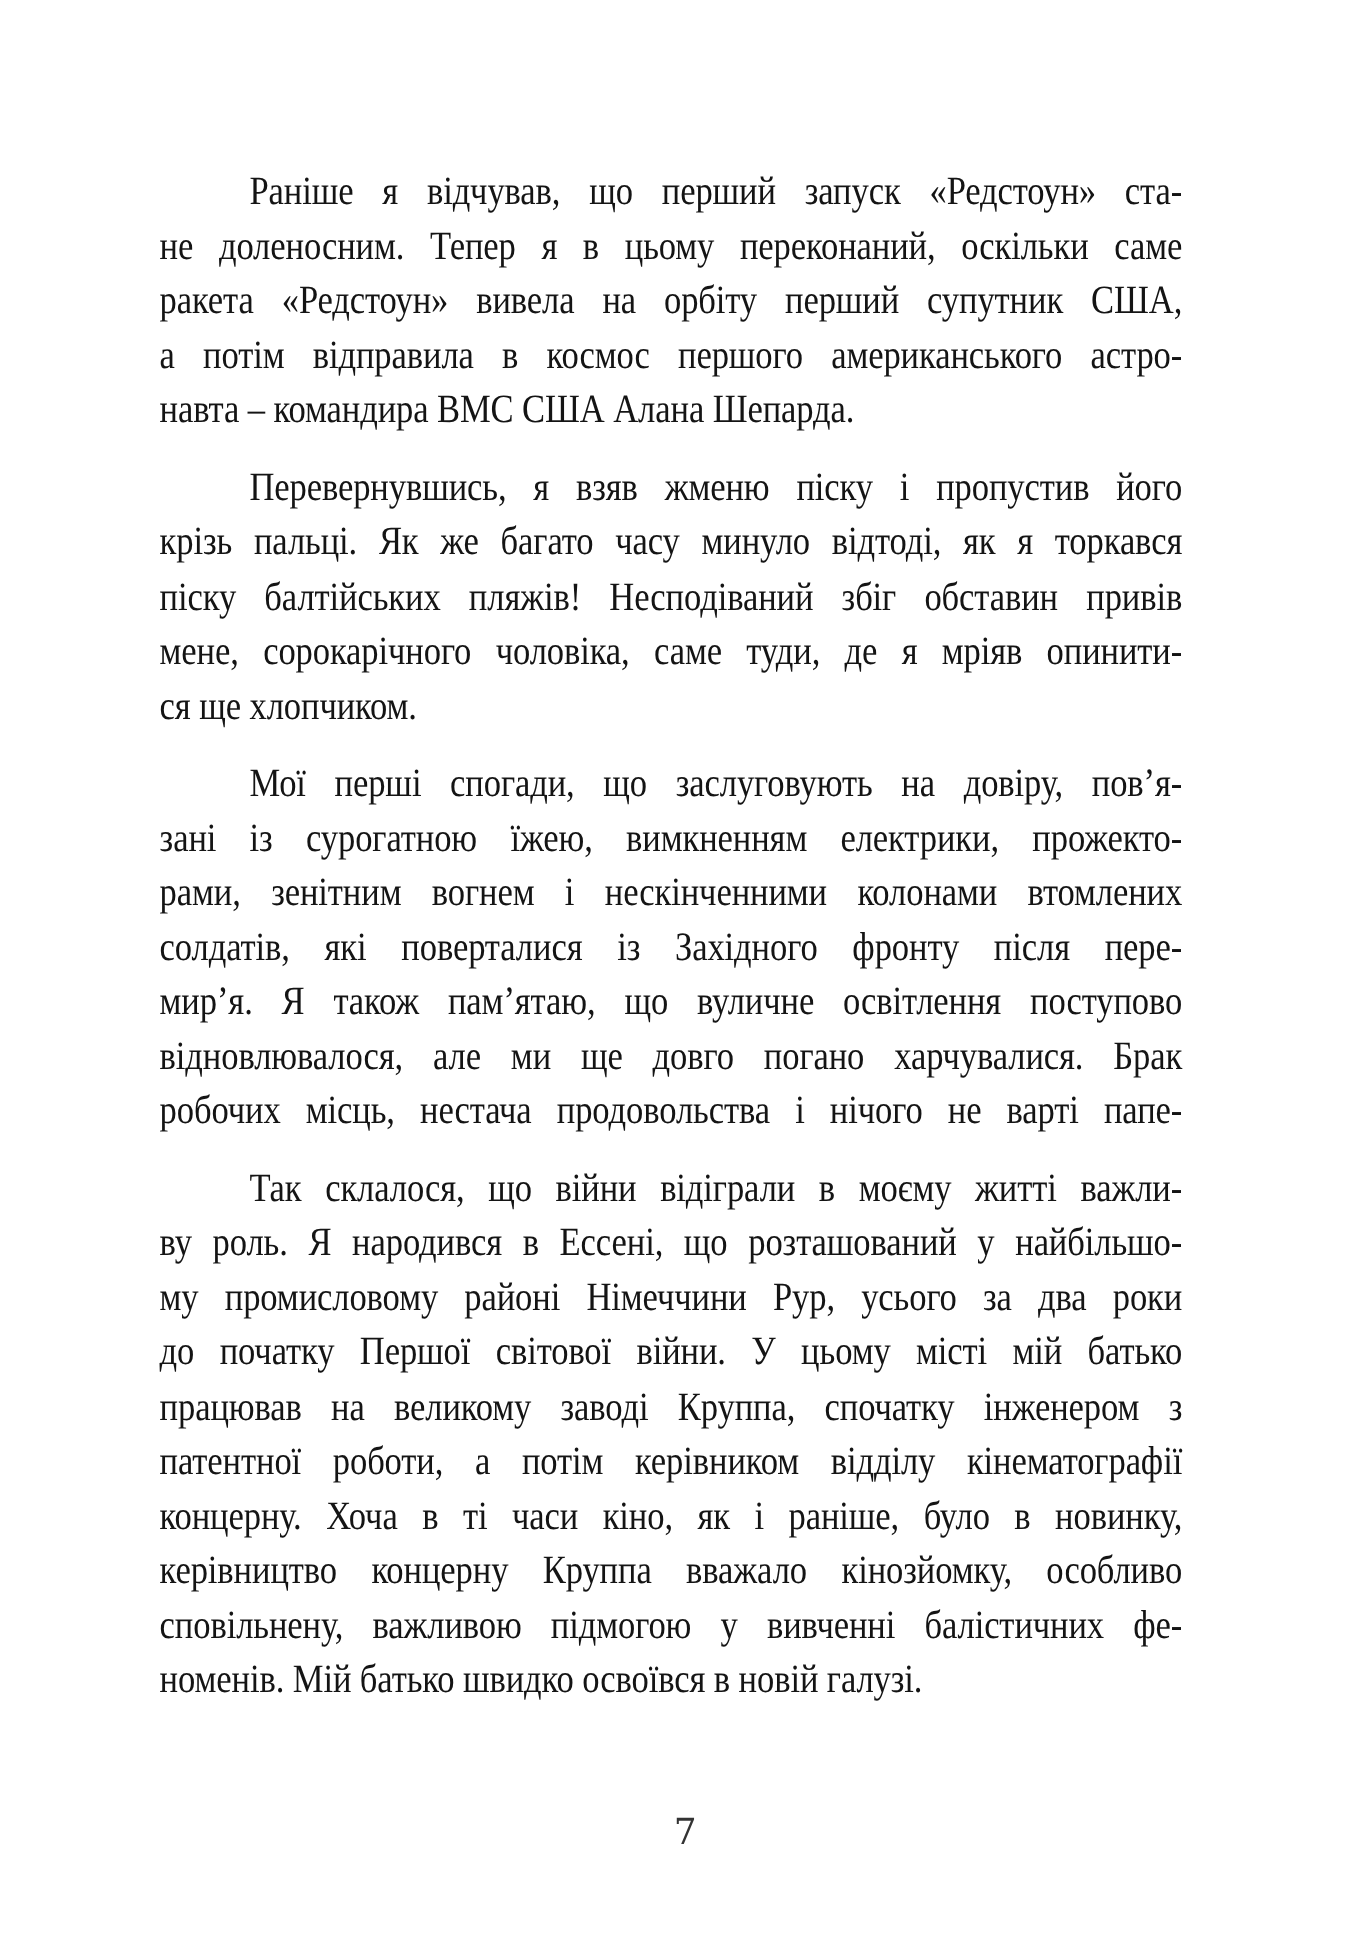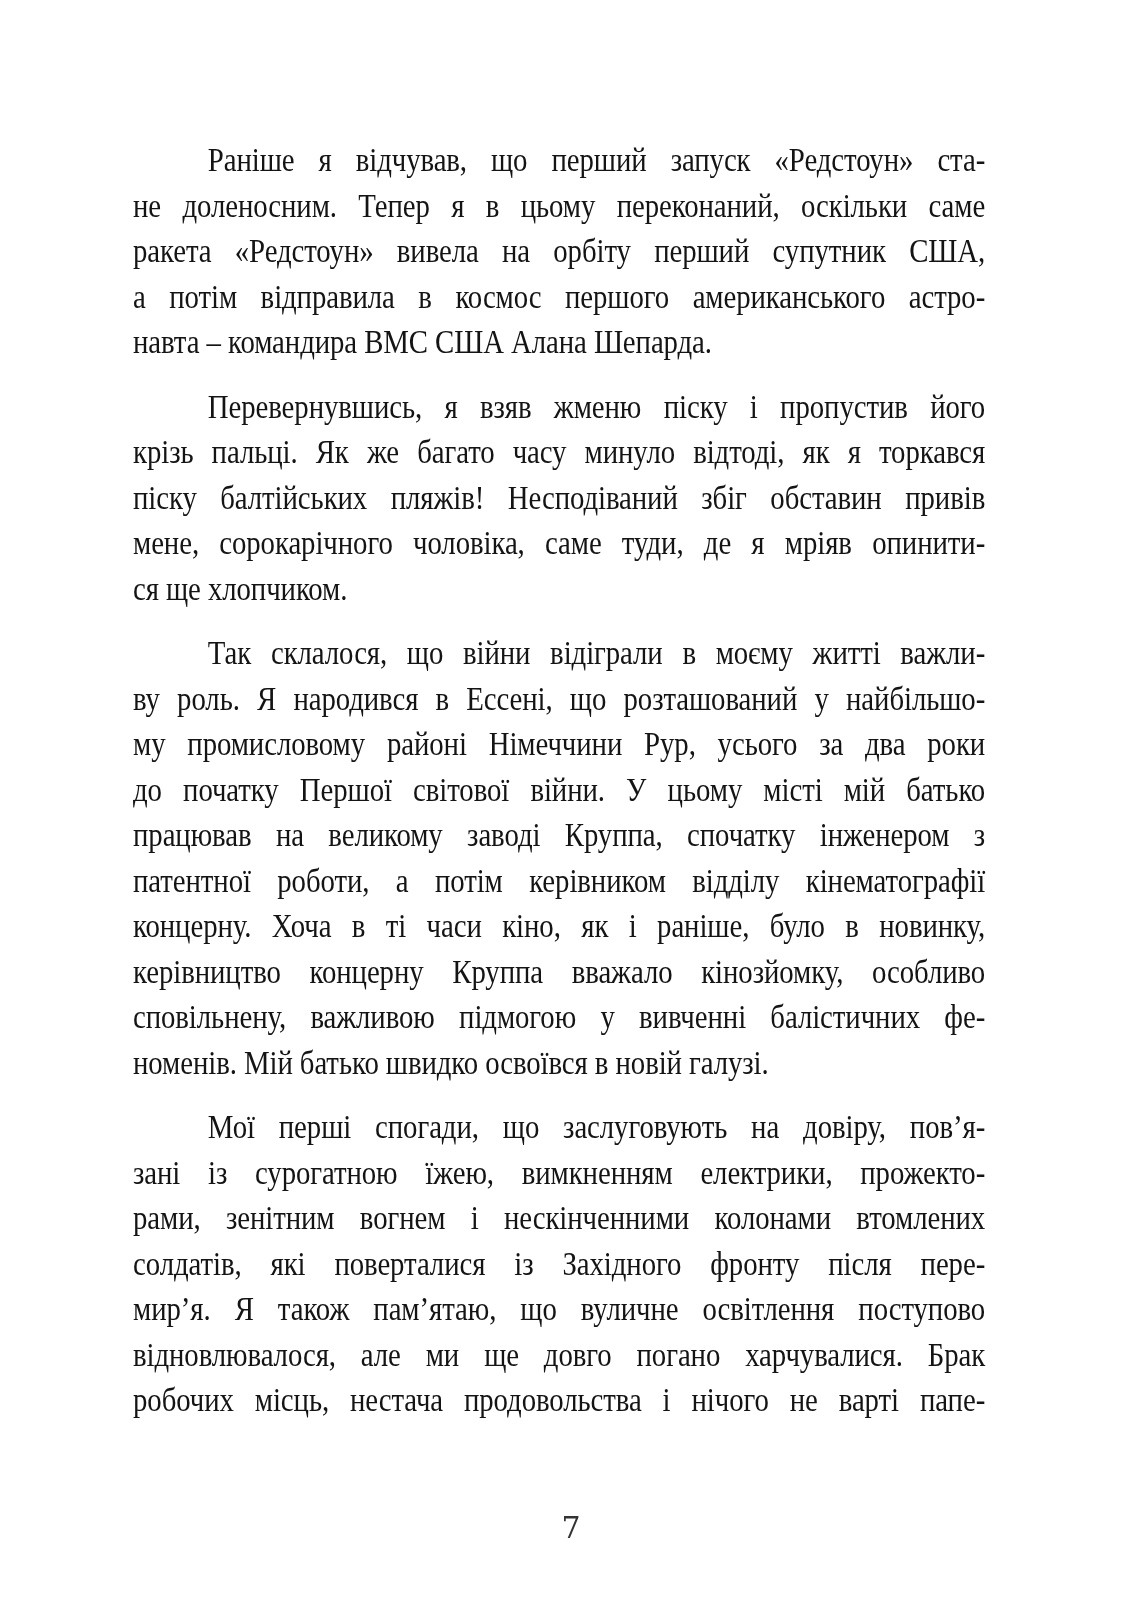--- a/index.html
+++ b/index.html
@@ -43,38 +43,38 @@
 
     <p class="para">
       <span class="line first">Перевернувшись, я взяв жменю піску і пропустив його</span>
       <span class="line">крізь пальці. Як же багато часу минуло відтоді, як я торкався</span>
       <span class="line">піску балтійських пляжів! Несподіваний збіг обставин привів</span>
       <span class="line">мене, сорокарічного чоловіка, саме туди, де я мріяв опинити-</span>
       <span class="line last">ся ще хлопчиком.</span>
     </p>
 
     <p class="para">
+      <span class="line first">Мої перші спогади, що заслуговують на довіру, пов’я-</span>
+      <span class="line">зані із сурогатною їжею, вимкненням електрики, прожекто-</span>
+      <span class="line">рами, зенітним вогнем і нескінченними колонами втомлених</span>
+      <span class="line">солдатів, які поверталися із Західного фронту після пере-</span>
+      <span class="line">мир’я. Я також пам’ятаю, що вуличне освітлення поступово</span>
+      <span class="line">відновлювалося, але ми ще довго погано харчувалися. Брак</span>
+      <span class="line">робочих місць, нестача продовольства і нічого не варті папе-</span>
+    </p>
+
+    <p class="para">
       <span class="line first">Так склалося, що війни відіграли в моєму житті важли-</span>
       <span class="line">ву роль. Я народився в Ессені, що розташований у найбільшо-</span>
       <span class="line">му промисловому районі Німеччини Рур, усього за два роки</span>
       <span class="line">до початку Першої світової війни. У цьому місті мій батько</span>
       <span class="line">працював на великому заводі Круппа, спочатку інженером з</span>
       <span class="line">патентної роботи, а потім керівником відділу кінематографії</span>
       <span class="line">концерну. Хоча в ті часи кіно, як і раніше, було в новинку,</span>
       <span class="line">керівництво концерну Круппа вважало кінозйомку, особливо</span>
       <span class="line">сповільнену, важливою підмогою у вивченні балістичних фе-</span>
       <span class="line last">номенів. Мій батько швидко освоївся в новій галузі.</span>
     </p>
 
-    <p class="para">
-      <span class="line first">Мої перші спогади, що заслуговують на довіру, пов’я-</span>
-      <span class="line">зані із сурогатною їжею, вимкненням електрики, прожекто-</span>
-      <span class="line">рами, зенітним вогнем і нескінченними колонами втомлених</span>
-      <span class="line">солдатів, які поверталися із Західного фронту після пере-</span>
-      <span class="line">мир’я. Я також пам’ятаю, що вуличне освітлення поступово</span>
-      <span class="line">відновлювалося, але ми ще довго погано харчувалися. Брак</span>
-      <span class="line">робочих місць, нестача продовольства і нічого не варті папе-</span>
-    </p>
-
   </div>
 
   <div class="page-number">7</div>
 </div>
 
 </body></html>

